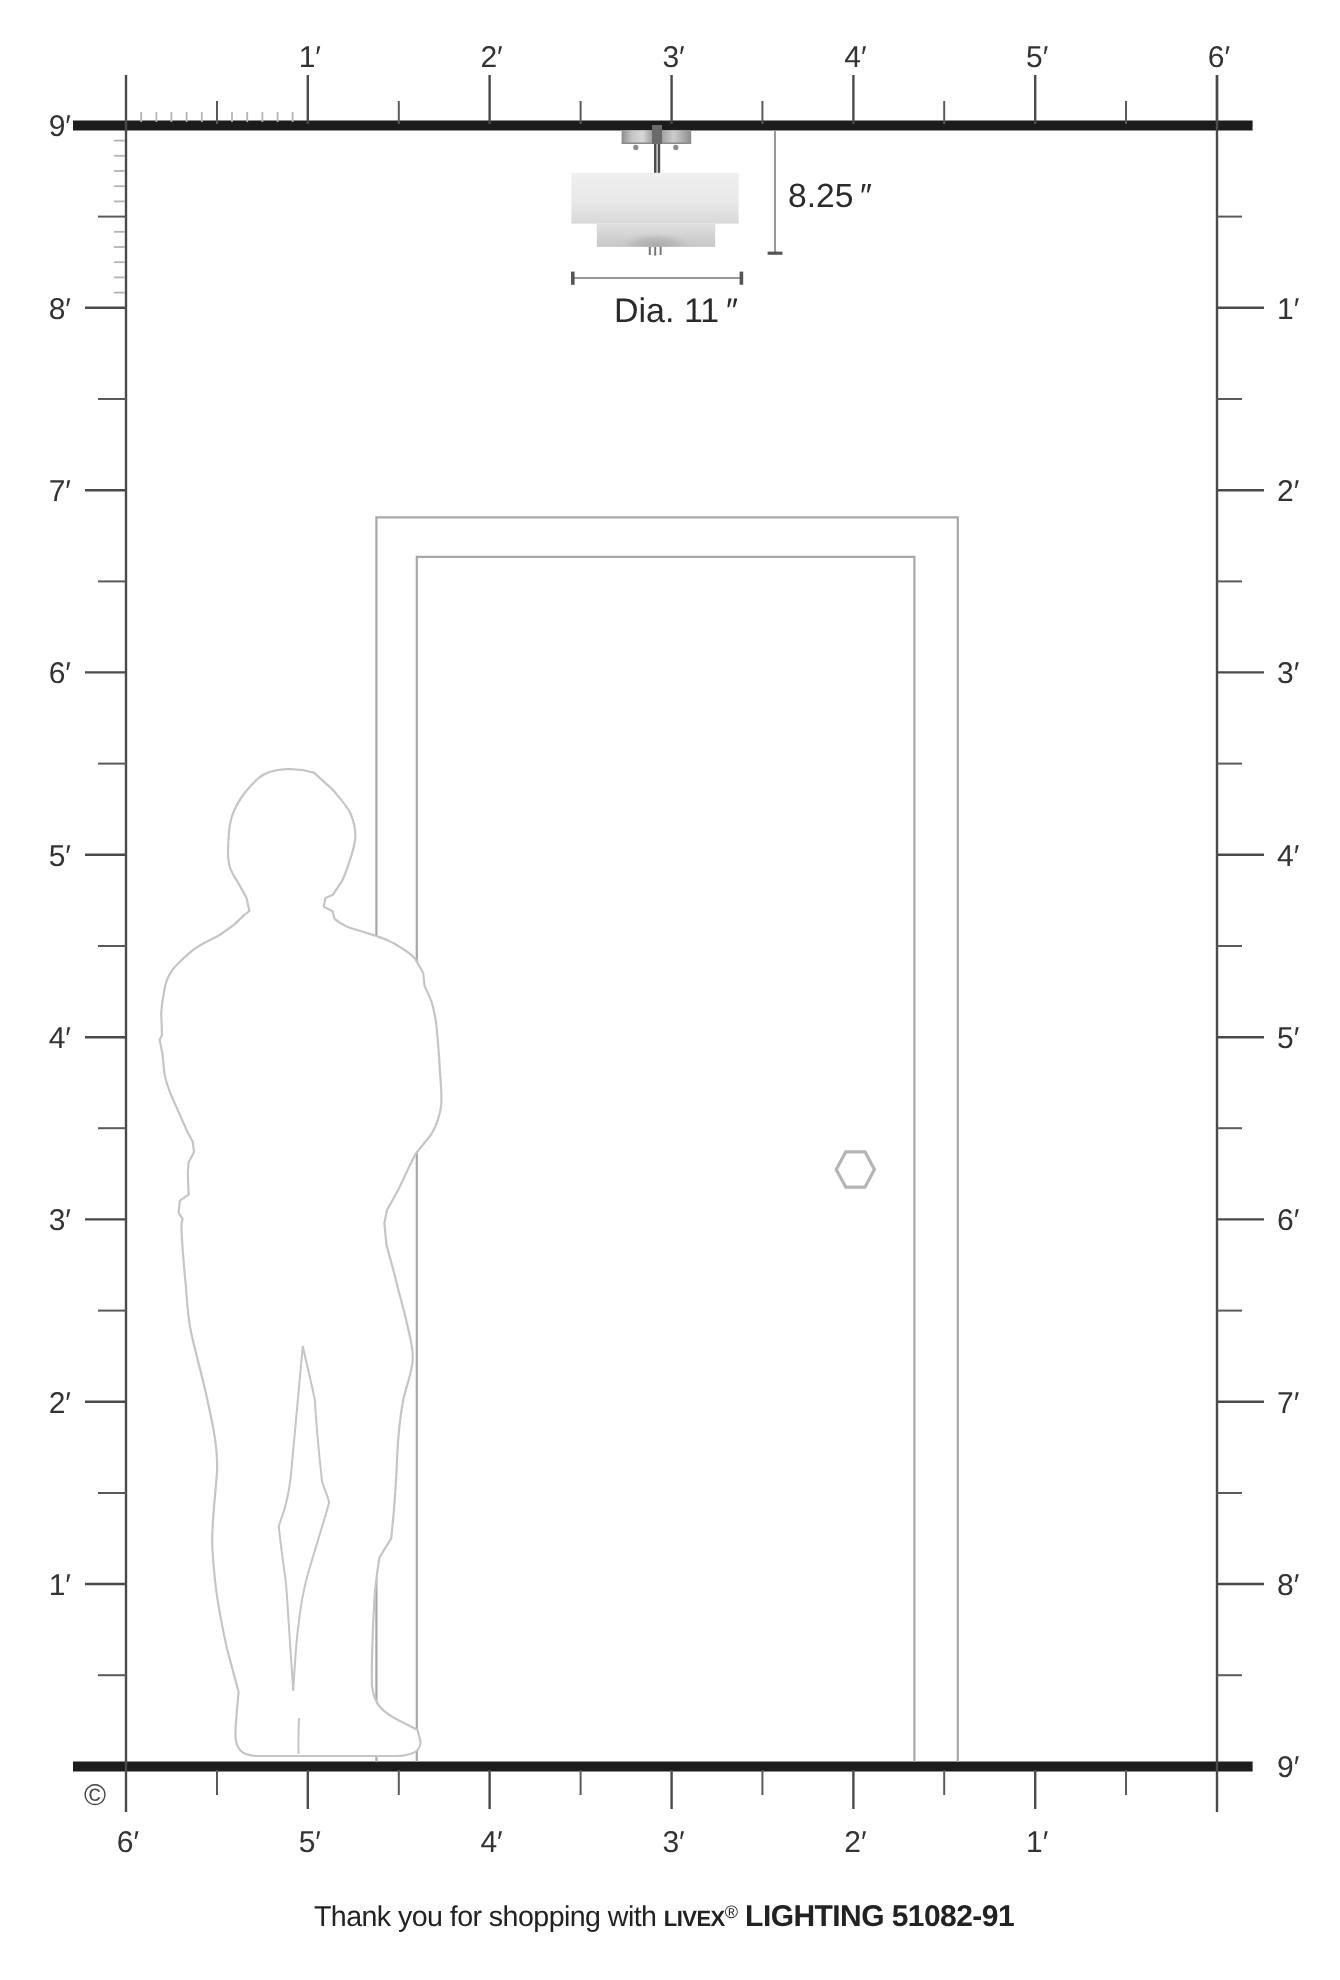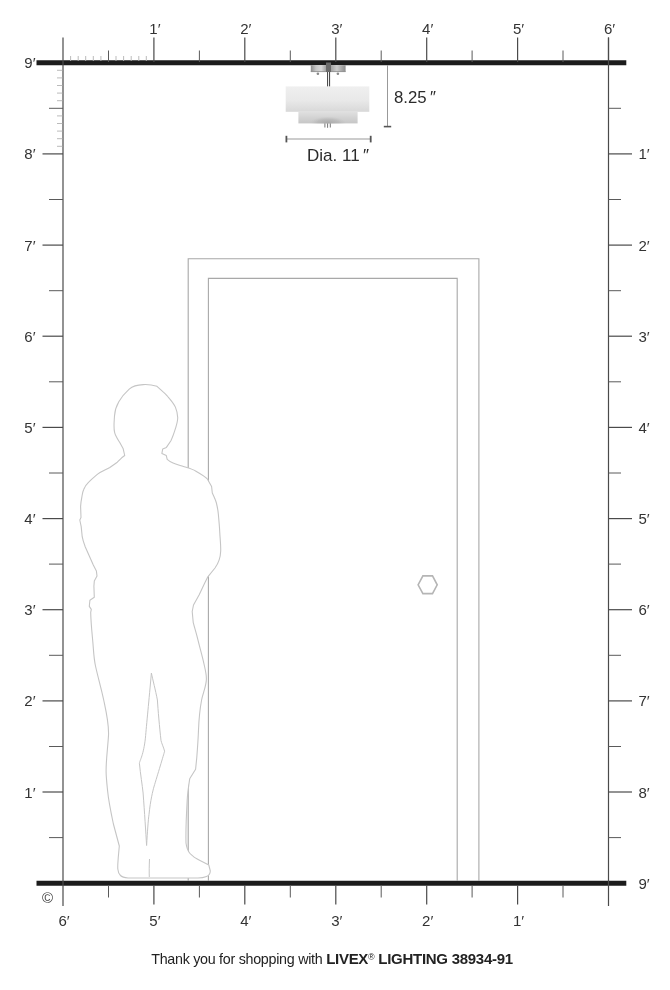--- a/index.html
+++ b/index.html
@@ -325,14 +325,14 @@
     <line x1="370.7" y1="135.8" x2="370.7" y2="142.4" stroke="#555" stroke-width="1.8"></line>
   </g>
 
   <text x="338" y="161" text-anchor="middle" style="font-size:17px; fill:#2b2b2b;">Dia. 11 ″</text>
 
   <text x="42" y="902.5" style="font-size:15px; fill:#444;">©</text>
 </svg>
 
 
 <div style="position:absolute; left:-3px; right:3px; top:949.8px; text-align:center;
-     font-size:14.3px; color:#222; letter-spacing:-0.28px;">Thank you for shopping with <b style="font-size:15px;">LIVEX</b><span style="font-size:9px; vertical-align:4px;">®</span><b style="font-size:15px;"> LIGHTING 38934-91</b></div>
+     font-size:14.3px; color:#222; letter-spacing:-0.28px;">Thank you for shopping with <b style="font-size:11px;">LIVEX</b><span style="font-size:9px; vertical-align:4px;">®</span><b style="font-size:15px;"> LIGHTING 51082-91</b></div>
 </div>
 
 </body></html>

